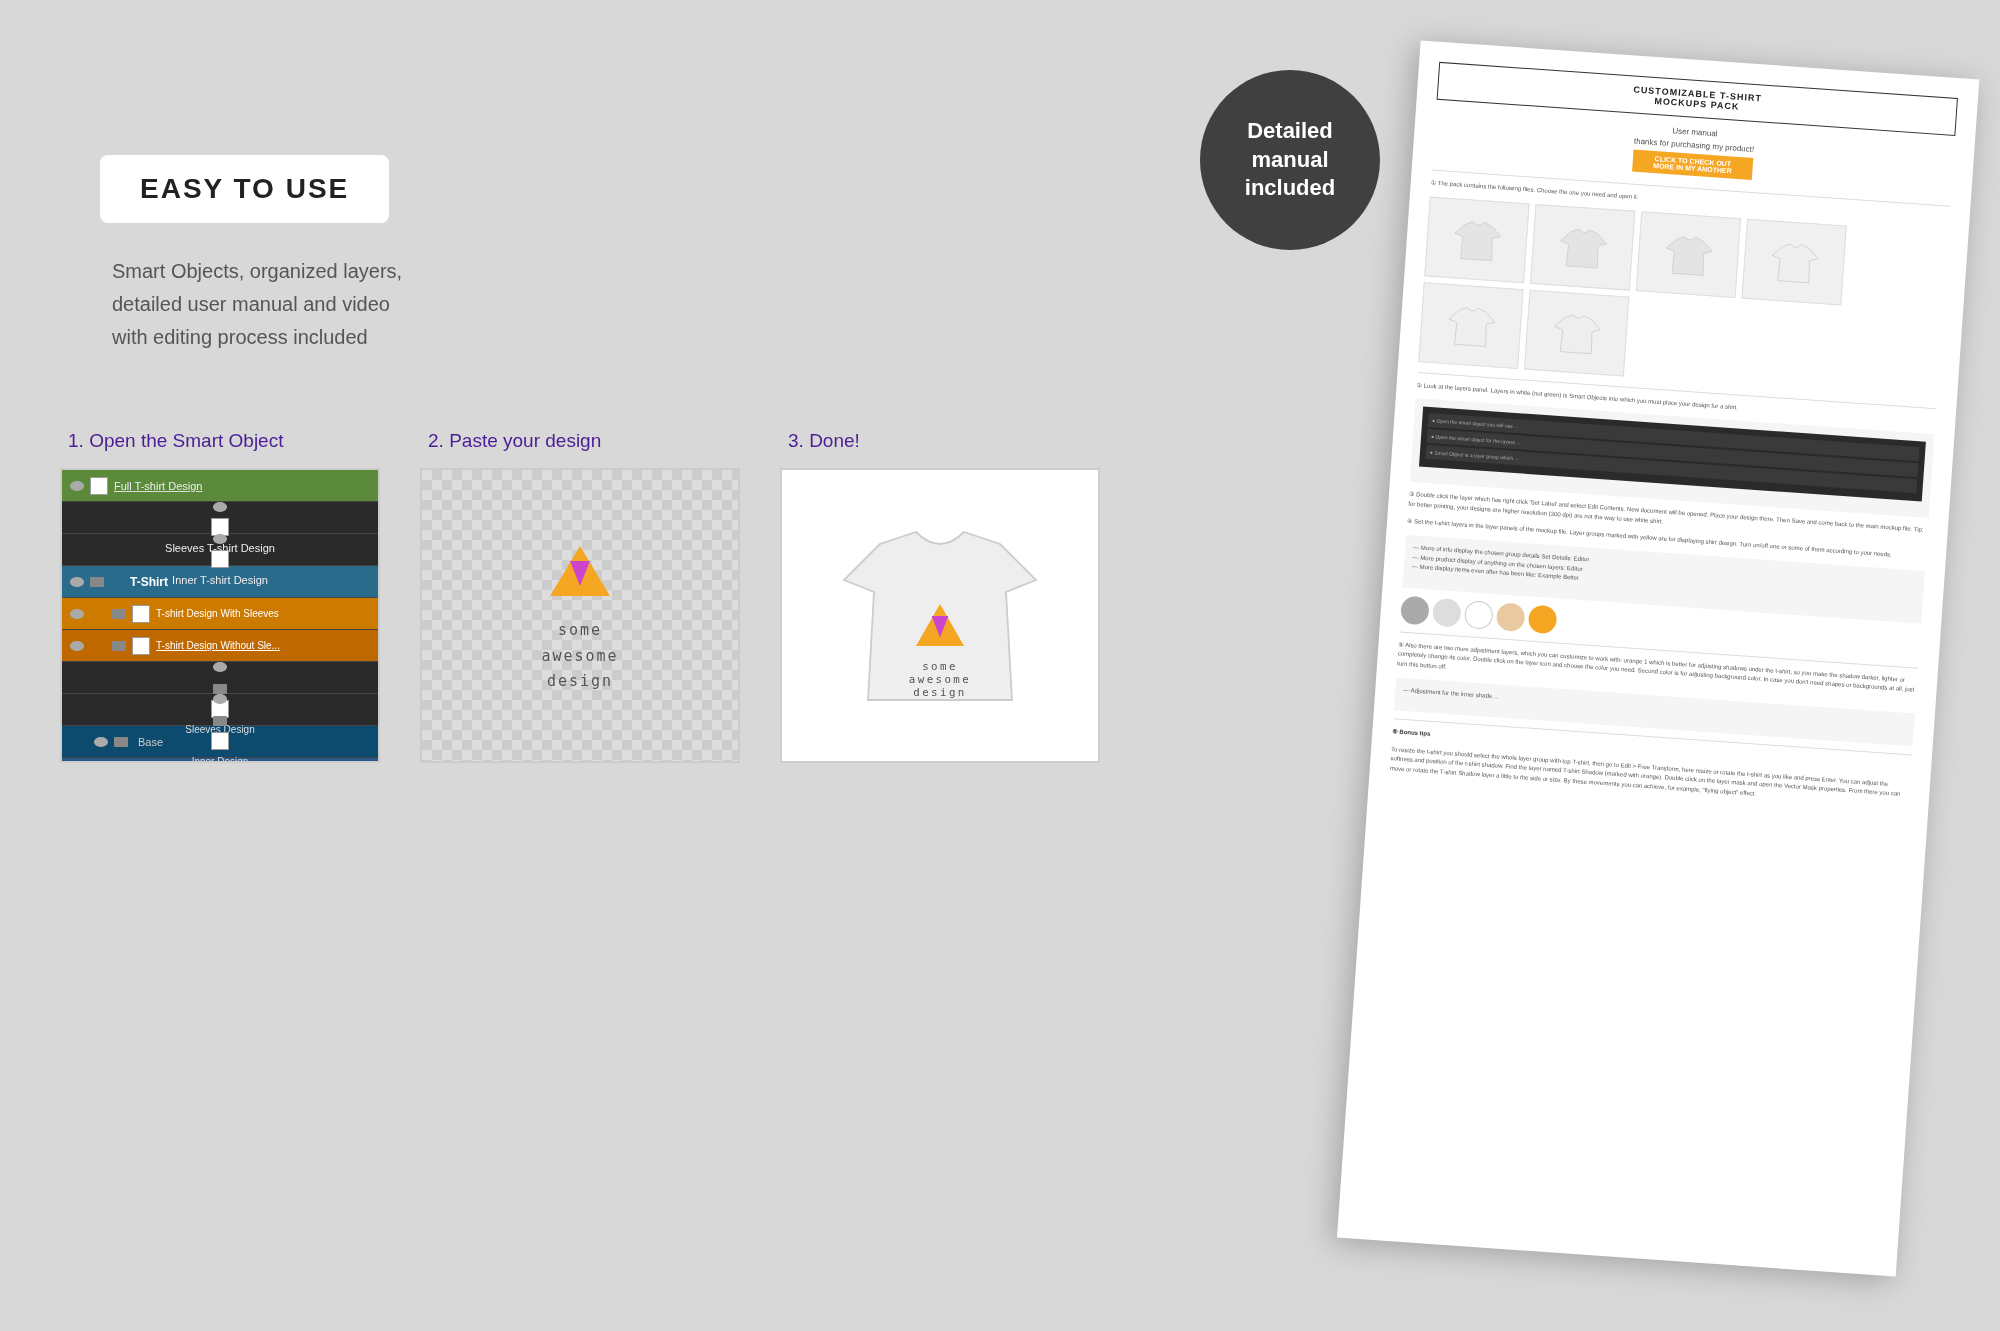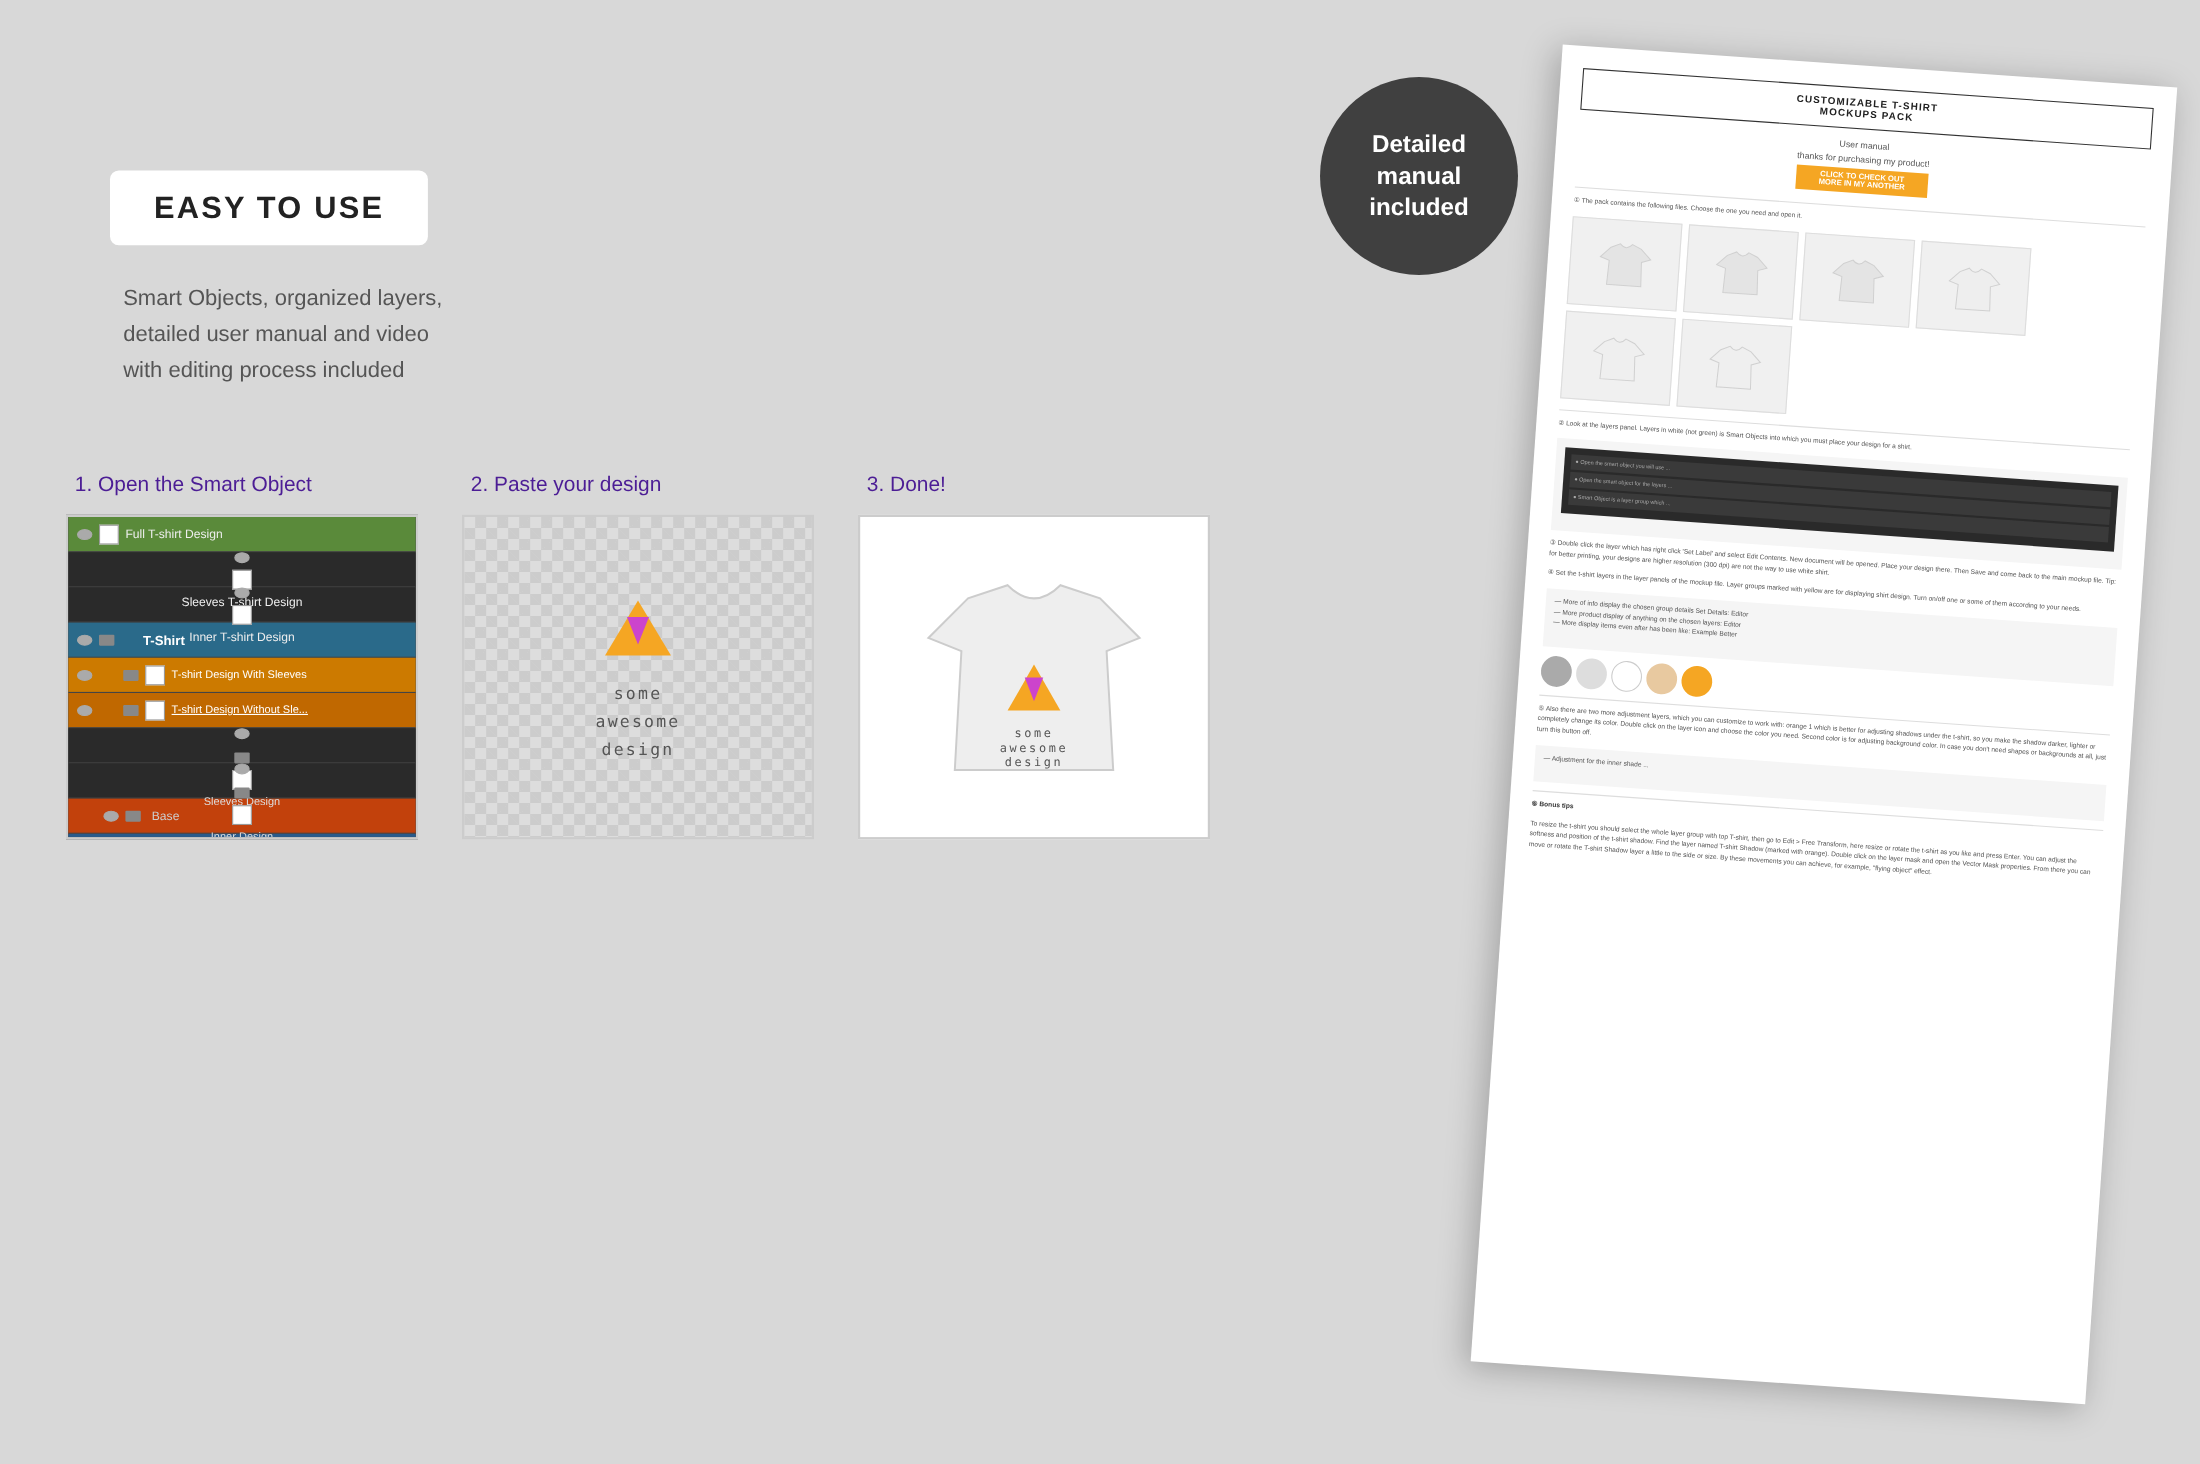--- a/index.html
+++ b/index.html
@@ -82,26 +82,26 @@
     .layer-row {
       display: flex;
       align-items: center;
       height: 32px;
       padding: 0 8px;
       font-size: 12px;
       color: #ddd;
       gap: 6px;
       border-bottom: 1px solid #444;
     }
-    .layer-row.green-bg { background: #5a8a3a; }
+    .layer-row.green-bg { background: #5a8a3a; text-decoration: underline; }
     .layer-row.tshirt-header { background: #2a6a8a; }
     .layer-row.orange-bg { background: #cc7a00; color: white; }
     .layer-row.orange-bg2 { background: #c06800; color: white; }
     .layer-row.dark-bg { background: #2a2a2a; flex-direction: column; }
-    .layer-row.base-row { background: #c2410c; padding-left: 32px; }
+    .layer-row.base-row { background: #0c4a6e; padding-left: 32px; }
     .layer-row.blue-row { background: #2a5a8a; }
 
     .eye-icon {
       width: 14px;
       height: 10px;
       border: 1px solid #aaa;
       border-radius: 50%;
       background: #aaa;
       flex-shrink: 0;
     }

